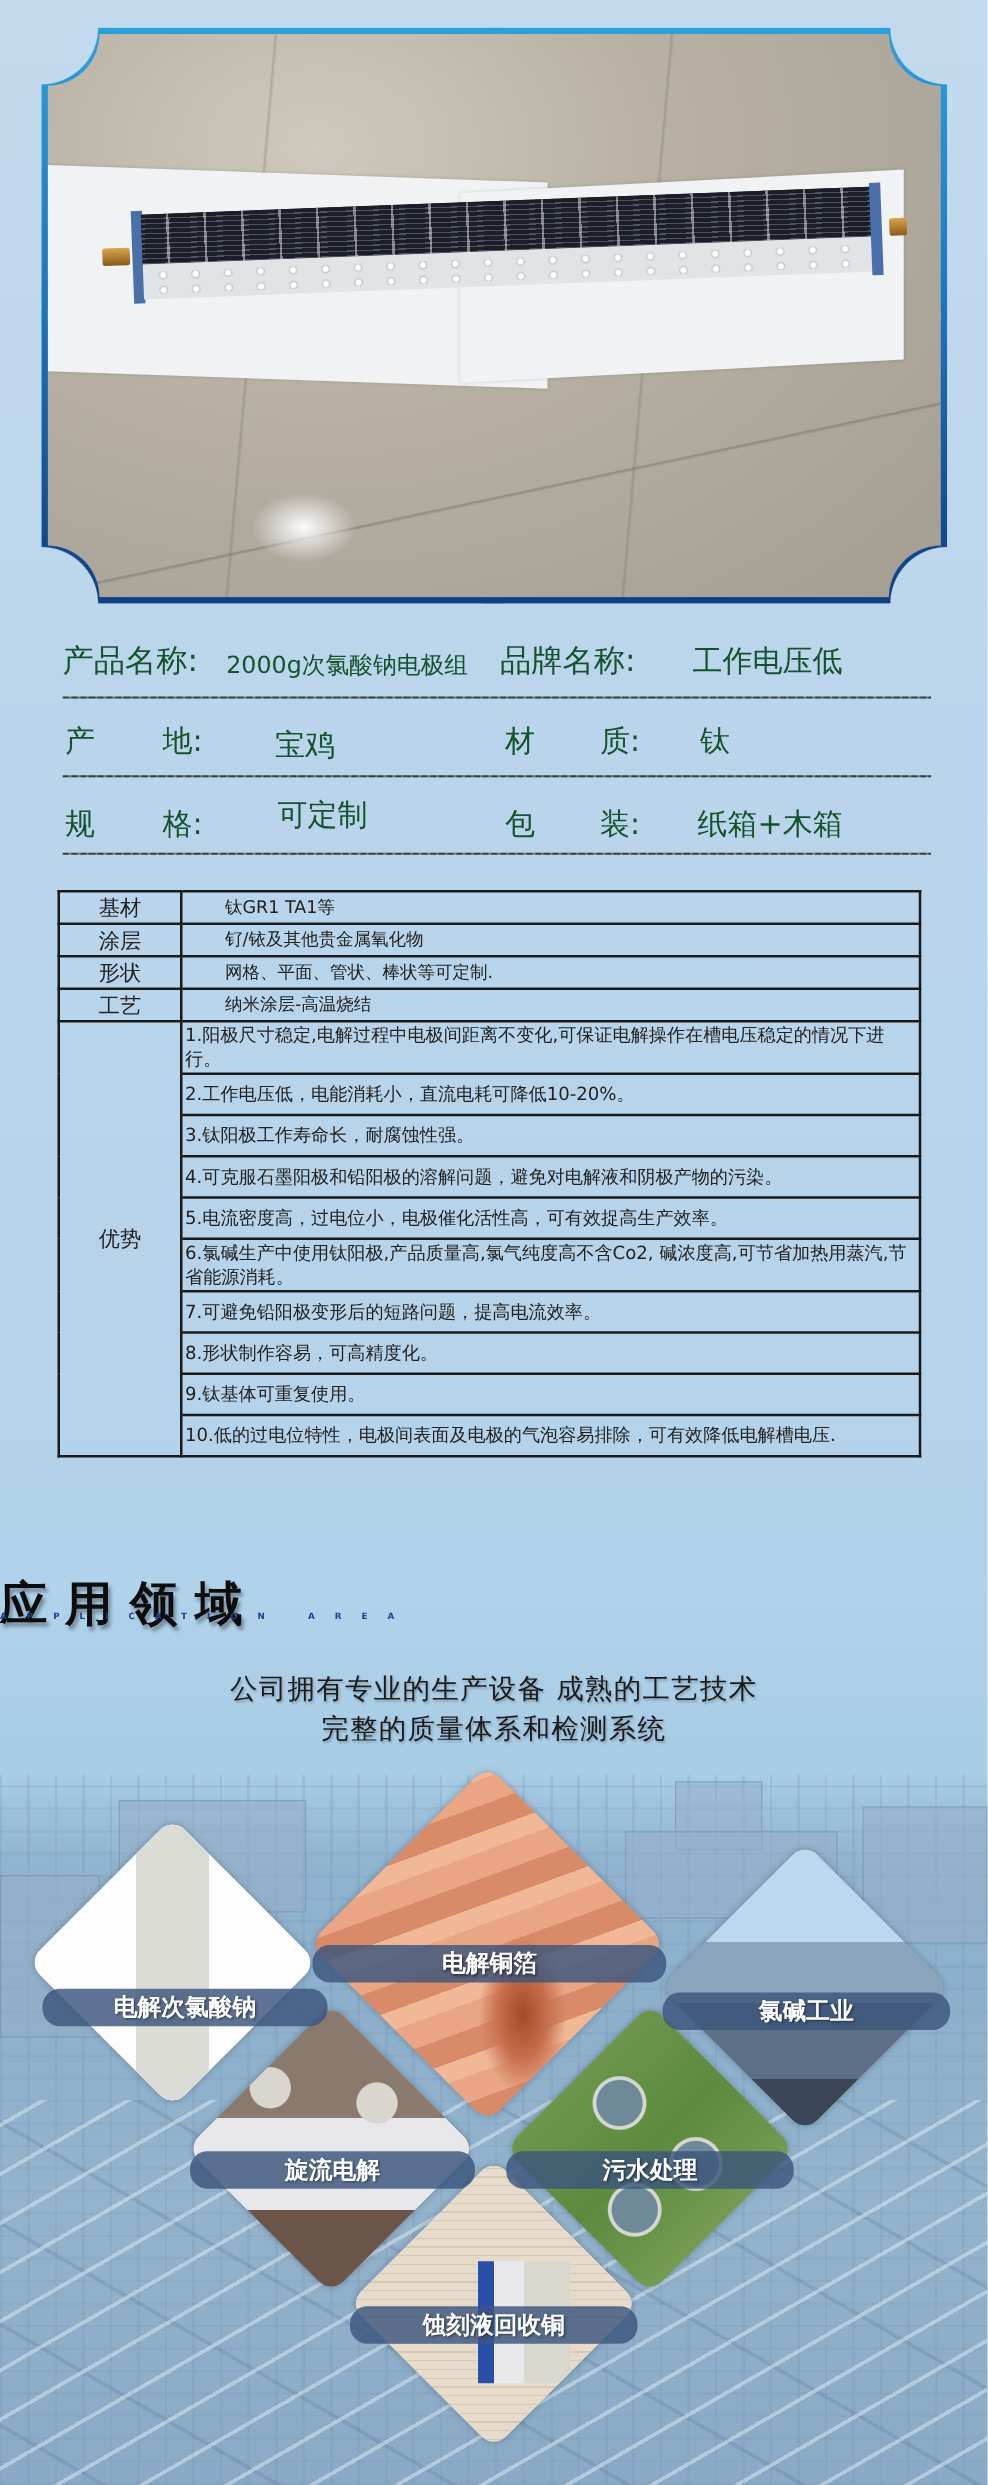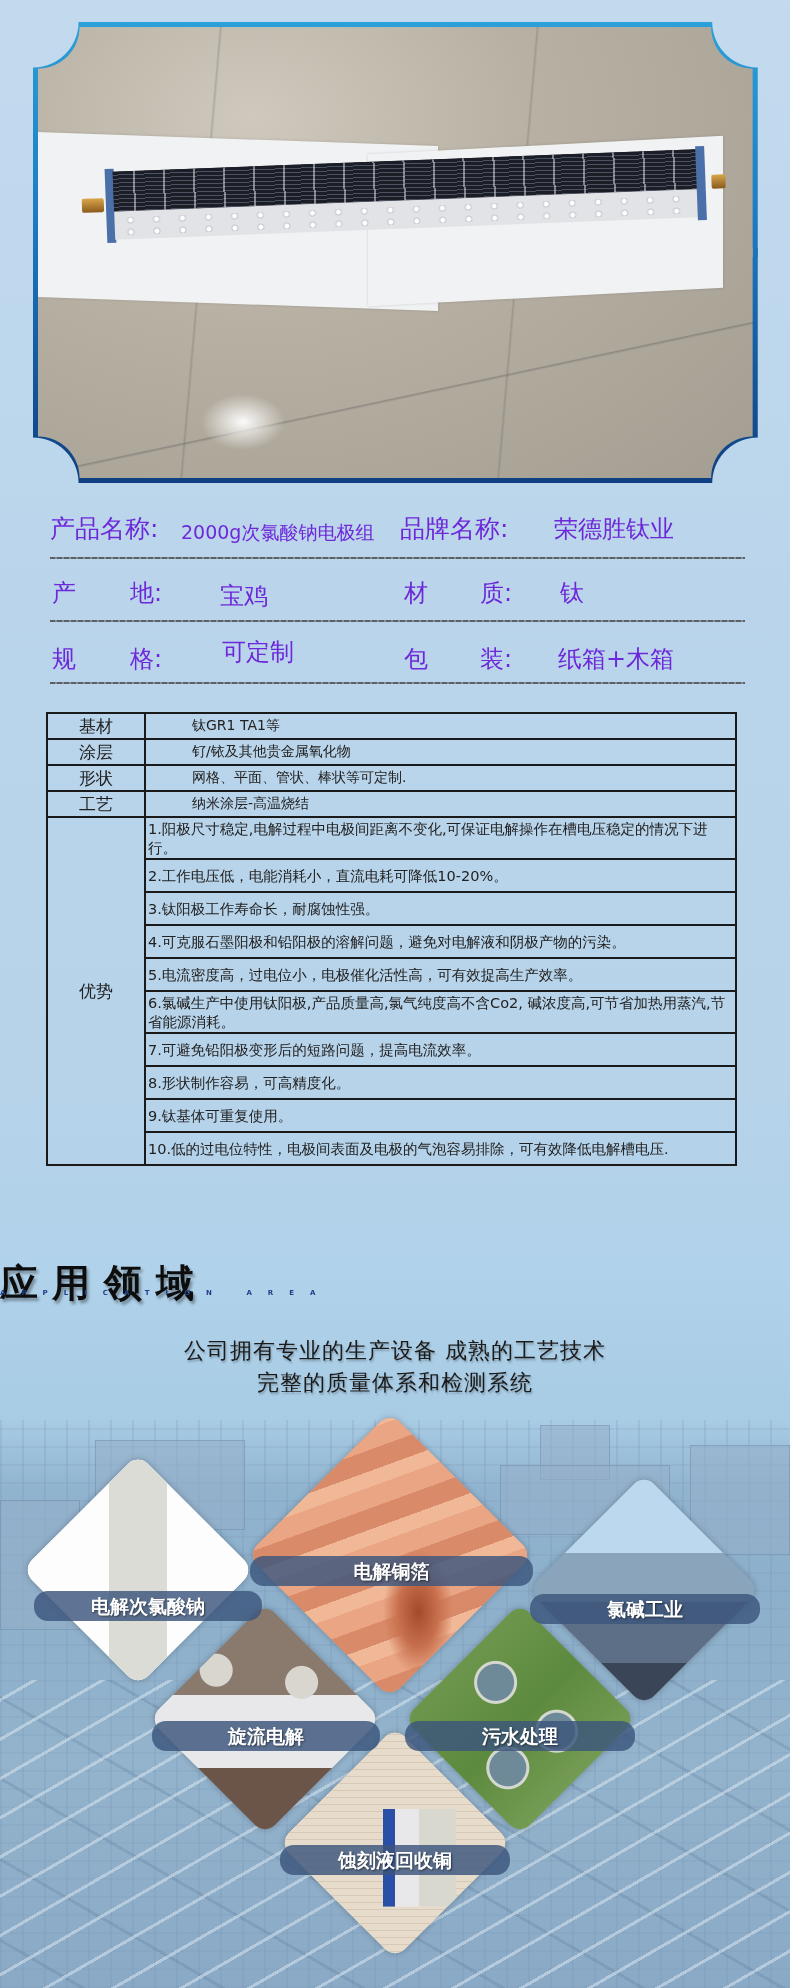--- a/index.html
+++ b/index.html
@@ -84,40 +84,40 @@
   }
   .electrode .endcap { position: absolute; top: -3px; width: 9px; height: 74px; background: #4b6fa8; }
   .electrode .endcap.l { left: 0; } .electrode .endcap.r { right: 0; }
   .electrode .bolt { position: absolute; top: 26px; width: 22px; height: 14px; background: linear-gradient(180deg,#d9a64a,#8a5a1c); border-radius: 2px; }
   .electrode .bolt.l { left: -24px; } .electrode .bolt.r { right: -20px; width: 14px; }
 
   
   .info { position: absolute; left: 50px; width: 695px; }
   .info-row { position: absolute; left: 0; width: 695px; height: 40px; }
   .info-row .lbl, .info-row .val {
-    position: absolute; top: 0; font-size: 24px; line-height: 32px; color: #6d28d9; white-space: nowrap;
+    position: absolute; top: 0; font-size: 24px; line-height: 32px; color: #14532d; white-space: nowrap;
   }
   .info-row .val.small { font-size: 19px; }
   .divider {
     position: absolute; left: 0; width: 695px; height: 4px;
     background:
       repeating-linear-gradient(90deg, #3a3a3a 0 5px, #777 5px 7px);
     clip-path: polygon(0 30%,100% 30%,100% 70%,0 70%);
     border-bottom: 1px dashed #444;
   }
 
   
   .spec {
     position: absolute; left: 46px; top: 712px; width: 691px;
     border-collapse: collapse; table-layout: fixed;
     font-size: 14px; color: #222;
   }
   .spec td { border: 2px solid #1a1a1a; padding: 0 8px; vertical-align: middle; }
   .spec td.k { width: 98px; text-align: center; font-size: 17px; padding: 0; }
-  .spec td.v { text-align: left; padding-left: 46px; font-size: 14px; }
+  .spec td.v { text-align: left; padding-left: 34px; font-size: 14px; }
   .spec tr.short td { height: 26px; }
   .spec td.adv { padding: 2px 0 0 2px; font-size: 14.5px; line-height: 19px; height: 33px; }
   .spec td.adv.tall { height: 41px; line-height: 19px; }
 
   
   .app-title {
     position: absolute; left: 0; top: 1258px; width: 630px; text-align: left;
     font-family: "DejaVu Serif", "Liberation Serif", serif;
     font-size: 38px; font-weight: bold; letter-spacing: 14px; color: #0d0d0d;
     text-shadow: 2px 3px 3px rgba(0,0,0,0.35);
@@ -186,21 +186,21 @@
     <div class="bolt r"></div>
   </div>
 </div>
 
 <div class="info" style="top:0;">
 
   <div class="info-row" style="top:513px;">
     <span class="lbl" style="left:0;font-size:25px;">产品名称:</span>
     <span class="val small" style="left:131px;top:3px;">2000g次氯酸钠电极组</span>
     <span class="lbl" style="left:350px;font-size:25px;">品牌名称:</span>
-    <span class="val" style="left:504px;">荣德胜钛业</span>
+    <span class="val" style="left:504px;">工作电压低</span>
   </div>
   <div class="divider" style="top:556px;"></div>
 
   <div class="info-row" style="top:577px;">
     <span class="lbl" style="left:2px;">产</span>
     <span class="lbl" style="left:80px;">地:</span>
     <span class="val" style="left:170px;top:3px;">宝鸡</span>
     <span class="lbl" style="left:354px;">材</span>
     <span class="lbl" style="left:430px;">质:</span>
     <span class="val" style="left:510px;">钛</span>

